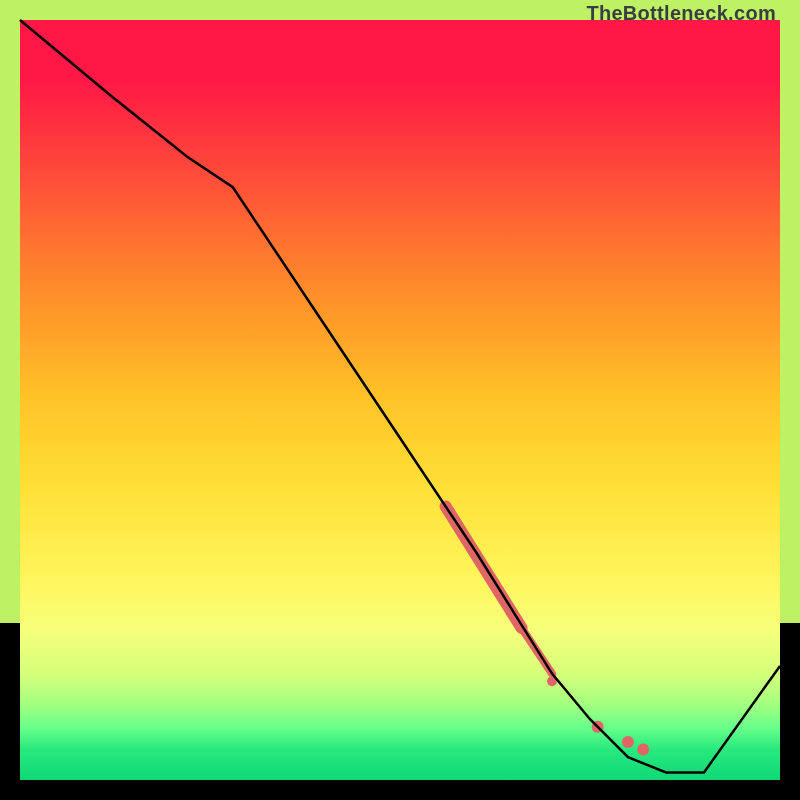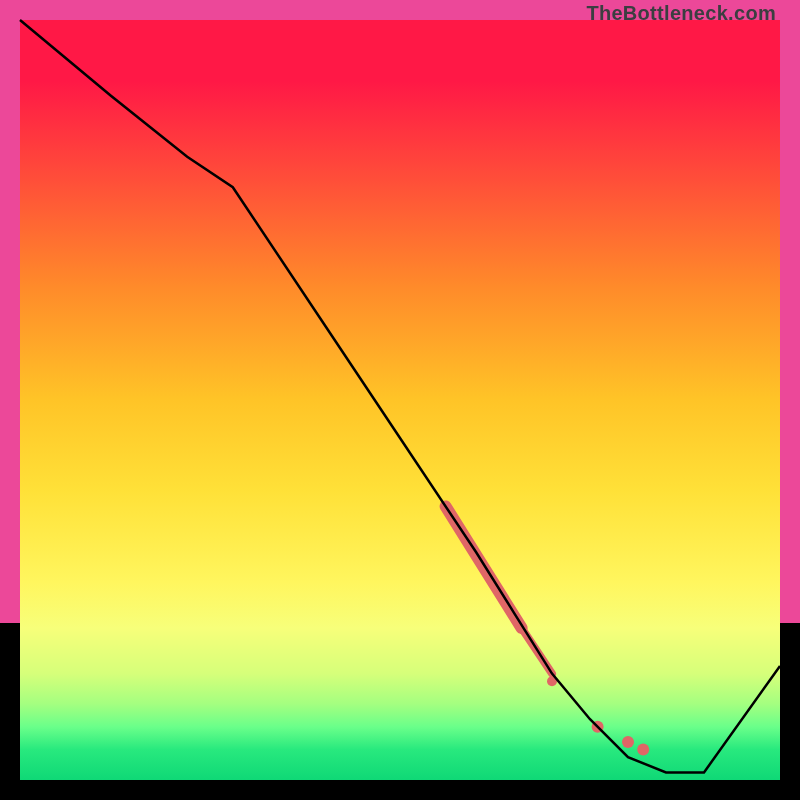--- a/index.html
+++ b/index.html
@@ -1,21 +1,21 @@
 <!DOCTYPE html>
 <html><head>
 <meta charset="utf-8">
 <style>
   * { margin: 0; padding: 0; box-sizing: border-box; }
   html, body { width: 800px; height: 800px; overflow: hidden; background: #000; }
   .frame {
     position: relative;
     width: 800px;
     height: 623px;
-    background: #ec4899;
+    background: #bef264;
   }
   .plot {
     position: absolute;
     left: 20px;
     top: 20px;
     width: 760px;
     height: 760px;
     background: linear-gradient(to bottom,
       #ff1846 0%,
       #ff1846 8%,

